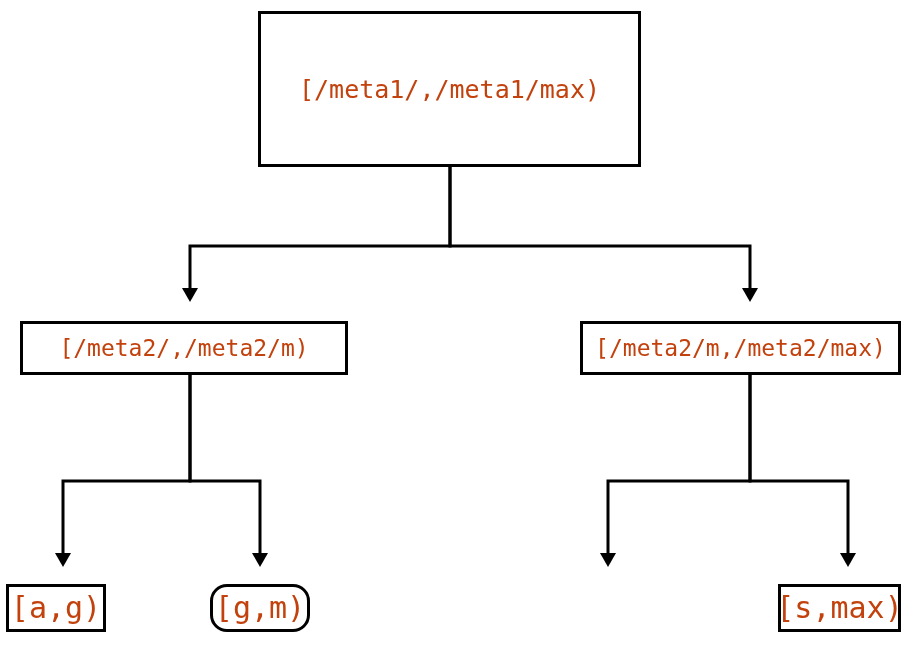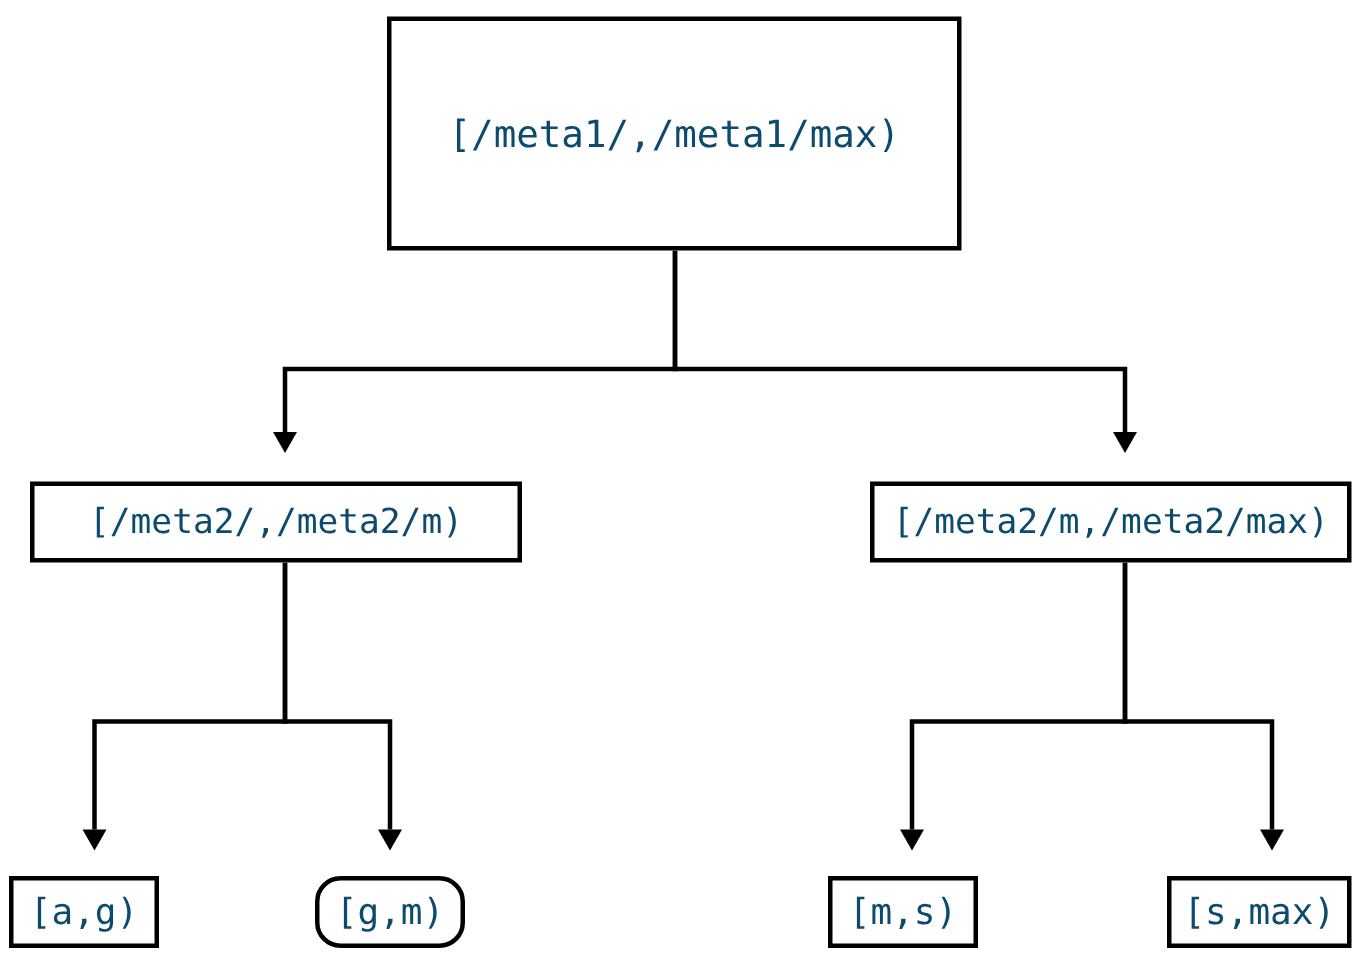--- a/index.html
+++ b/index.html
@@ -33,26 +33,26 @@
     display: flex;
     align-items: center;
     justify-content: center;
     color: #000000;
     z-index: 2;
   }
   .node-label {
     font-family: "DejaVu Sans Mono", "Liberation Mono", monospace;
     white-space: pre;
     letter-spacing: 0px;
-    color: #0c4a6e;
+    color: #c2410c;
     line-height: 1;
   }
   .node-root .node-label { font-size: 25px; }
   .node-mid  .node-label { font-size: 23px; }
-  .node-leaf .node-label { font-size: 24px; }
+  .node-leaf .node-label { font-size: 30px; }
 </style>
 </head>
 <body>
 
 <div id="diagram-root">
 
   <svg id="diagram-svg" viewBox="0 0 912 652" xmlns="http://www.w3.org/2000/svg">
 
     <g>
       <path d="M 450 167 L 450 246 L 190 246 L 190 288" fill="none" stroke="#000000" stroke-width="3"></path>
@@ -98,21 +98,18 @@
   </div>
 
   <div class="node-box node-leaf" style="left:6px; top:584px; width:100px; height:48px;">
     <span class="node-label">[a,g)</span>
   </div>
 
   <div class="node-box node-leaf" style="left:210px; top:584px; width:100px; height:48px;border-radius:17px;">
     <span class="node-label">[g,m)</span>
   </div>
 
-  <div class="node-box node-leaf" style="left:552px; top:584px; width:100px; height:48px;">
-    <span class="node-label">[m,s)</span>
-  </div>
 
   <div class="node-box node-leaf" style="left:778px; top:584px; width:123px; height:48px;text-align:center;">
     <span class="node-label">[s,max)</span>
   </div>
 
 </div>
 
 </body></html>

